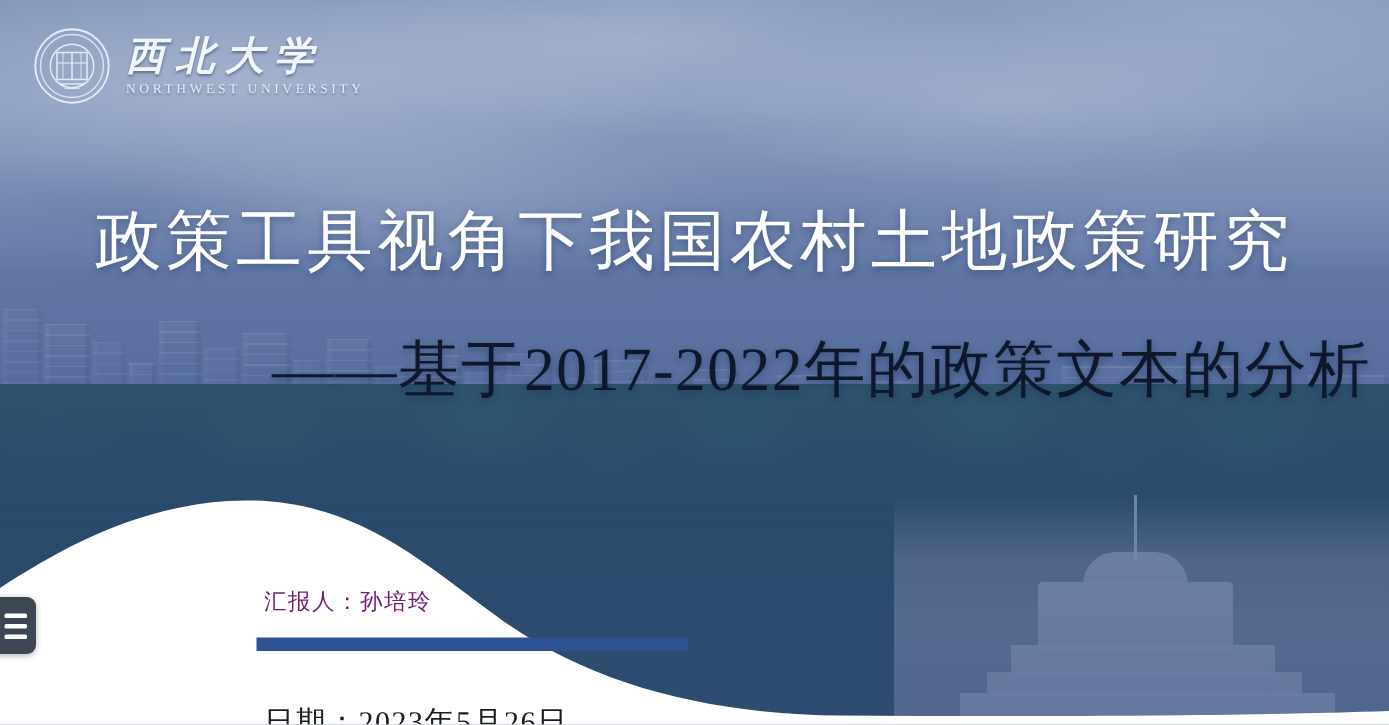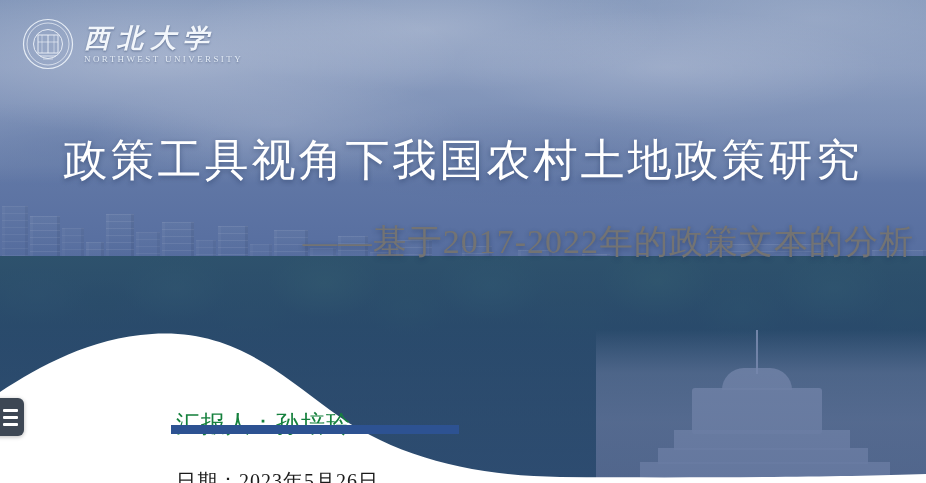--- a/index.html
+++ b/index.html
@@ -113,31 +113,31 @@
   
   #title-main{
     position:absolute;left:0;right:0;top:131px;text-align:center;
     color:#ffffff;font-size:44px;letter-spacing:3px;
     font-family:"Liberation Serif","DejaVu Serif",serif;
     text-shadow:0 2px 5px rgba(25,45,85,.45);
     white-space:nowrap;
   }
   #title-sub{
     position:absolute;right:12px;top:219px;
-    color:#737373;font-size:34px;letter-spacing:1px;
+    color:#0f172a;font-size:41px;letter-spacing:1px;
     font-family:"Liberation Serif","DejaVu Serif",serif;
     text-shadow:0 2px 5px rgba(25,45,85,.45);
     white-space:nowrap;
     margin-left:28px;
   }
 
   
   #presenter{
-    position:absolute;left:176px;top:408px;
-    color:#15803d;font-size:24px;letter-spacing:1px;
+    position:absolute;left:176px;top:392px;
+    color:#701a75;font-size:15px;letter-spacing:1px;
     font-family:"Liberation Serif","DejaVu Serif",serif;
     white-space:nowrap;
   }
   #rule{
     position:absolute;left:171px;top:425px;width:288px;height:9px;
     background:#2d5292;
   }
   #date{
     position:absolute;left:176px;top:468px;
     color:#1b1b1b;font-size:20px;letter-spacing:1px;

